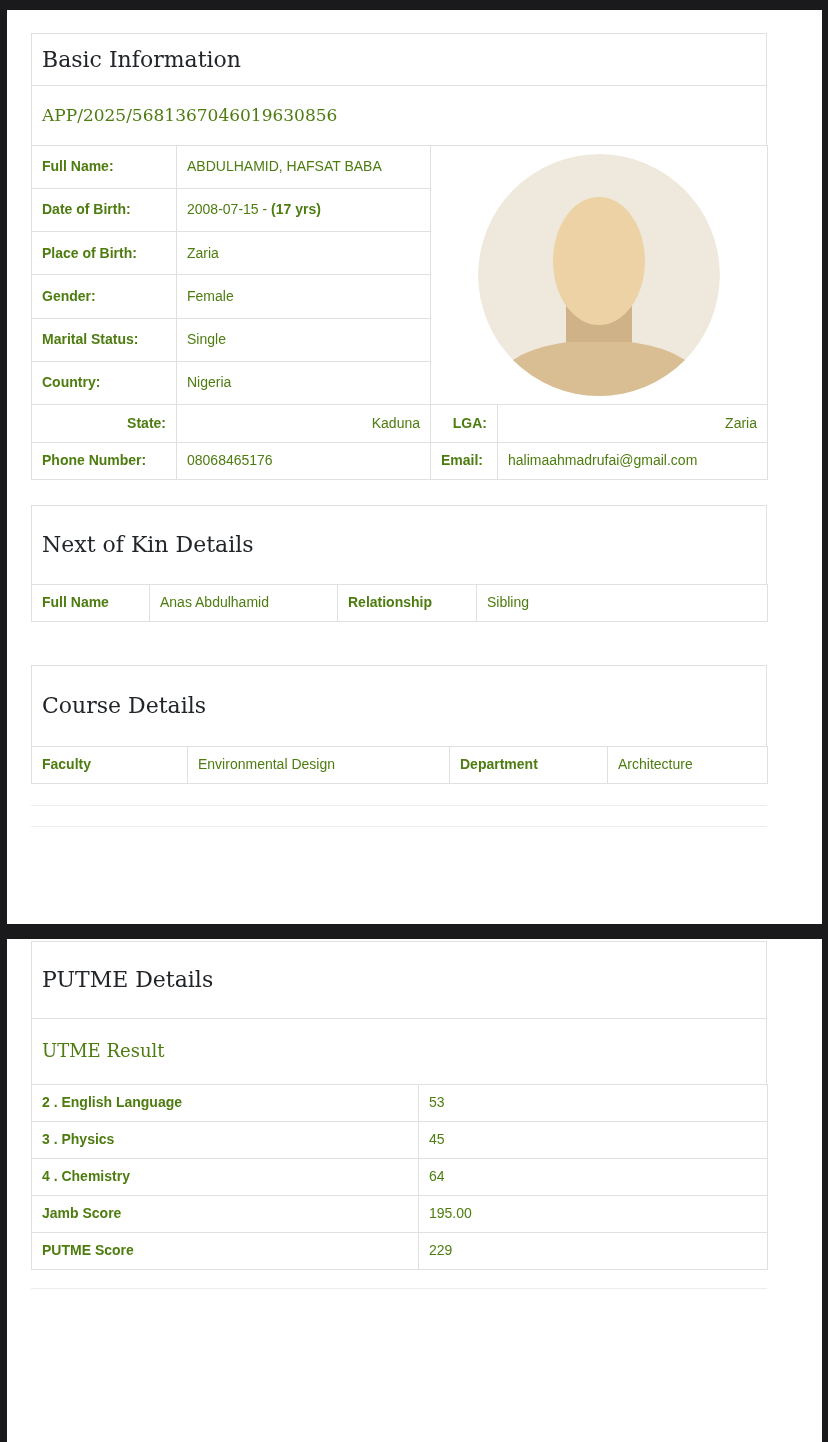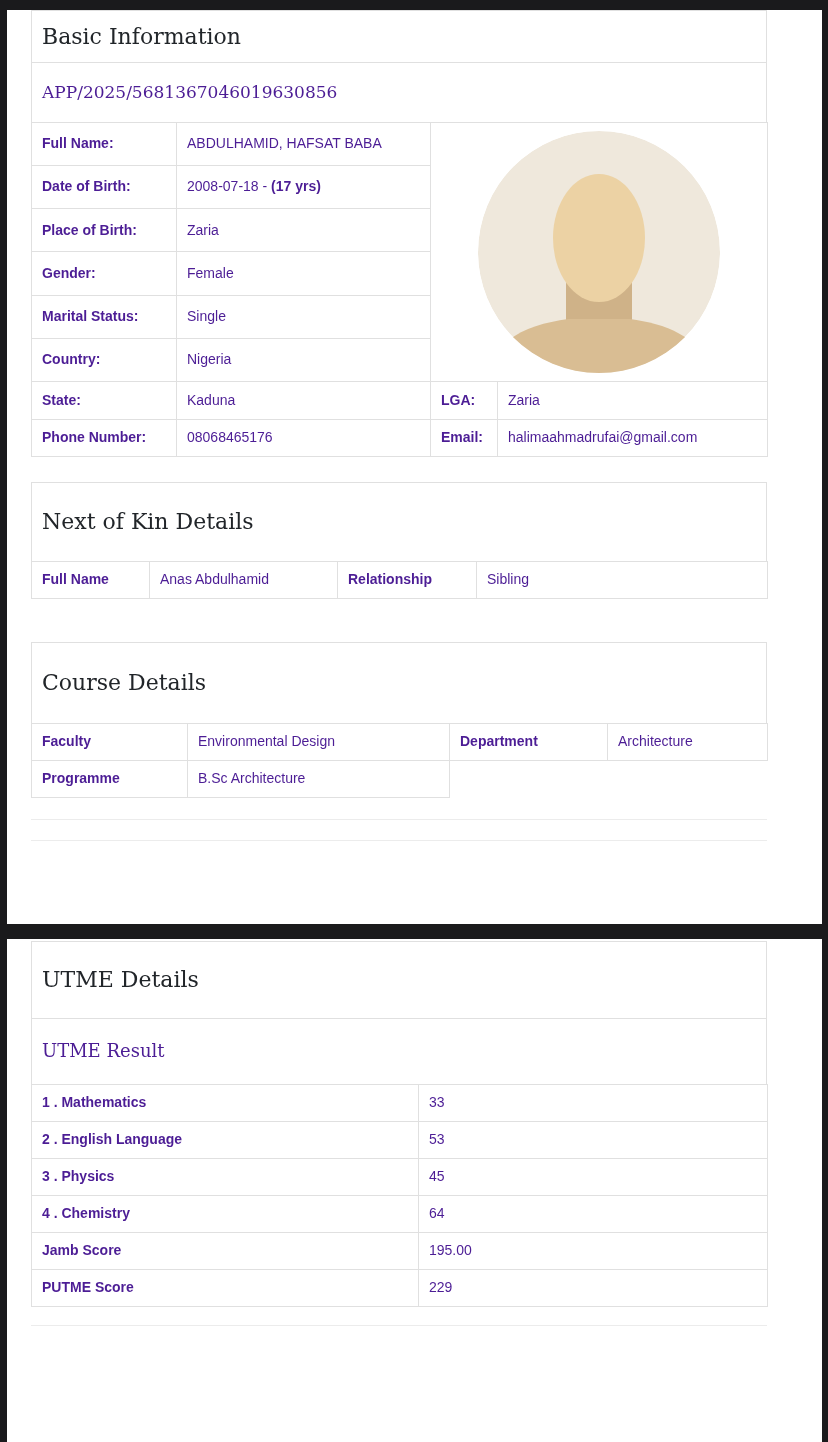--- a/index.html
+++ b/index.html
@@ -3,35 +3,35 @@
 <meta charset="utf-8">
 <style>
   * { box-sizing: border-box; margin: 0; padding: 0; }
   html, body { width: 828px; height: 1442px; overflow: hidden; }
   body { font-family: "Liberation Sans", sans-serif; background: #1a1a1c; }
   .page { position: relative; width: 828px; height: 1442px; background: #1a1a1c; }
   .card { position: absolute; left: 7px; width: 815px; background: #ffffff; }
   .card-1 { top: 10px; height: 914px; }
   .card-2 { top: 939px; height: 503px; }
   .content { padding-left: 24px; padding-right: 55px; }
-  table { width: 100%; border-collapse: collapse; table-layout: fixed; }
+  table { width: 100%; border-collapse: collapse; table-layout: fixed; margin-top: 23px; }
   table.stack-next { margin-top: -1px; }
   td { border: 1px solid #e0e0e0; padding: 0 10px; font-size: 14px;
-       color: #4c1d95; vertical-align: middle; line-height: 1.25;
+       color: #4d7c0f; vertical-align: middle; line-height: 1.25;
        overflow: hidden; white-space: nowrap; }
   td.noborder { border: none; }
   .lbl { font-weight: 700; }
   .serif-title { font-family: "DejaVu Serif", serif; font-weight: 400;
                  font-size: 22px; color: #212529; }
   .app-ref-cell { font-family: "DejaVu Serif", serif; font-size: 17px; }
   .utme-cell { font-family: "DejaVu Serif", serif; font-size: 18px; }
   tr.h52 td { height: 52px; }
   tr.h60 td { height: 60px; }
   tr.h43 td { height: 43px; }
-  tr.h38 td { height: 38px; }
+  tr.h38 td { height: 38px; text-align: right; }
   tr.h37 td { height: 37px; }
   tr.h79 td { height: 79px; }
   tr.h81 td { height: 81px; }
   tr.h77 td { height: 77px; }
   tr.h66 td { height: 66px; }
   .mt42 { margin-top: 25px; }
   .mt43 { margin-top: 43px; }
   .mt2  { margin-top: 2px; }
   .divider { border-top: 1px solid #ececec; height: 0; }
   .mt21 { margin-top: 21px; }
@@ -88,21 +88,21 @@
                   <rect x="88" y="140" width="66" height="80" fill="#cfb288"></rect>
                   <path d="M 10,242 C 20,204 55,193 90,188 L 152,188 C 187,193 222,204 232,242 Z" fill="#d9bd93"></path>
                   <ellipse cx="121" cy="107" rx="46" ry="64" fill="#ecd2a4"></ellipse>
                 </g>
               </svg>
             </div>
           </td>
         </tr>
         <tr class="h43">
           <td class="lbl">Date of Birth:</td>
-          <td><span>2008-07-18 - </span><b>(17 yrs)</b></td>
+          <td><span>2008-07-15 - </span><b>(17 yrs)</b></td>
         </tr>
         <tr class="h43">
           <td class="lbl">Place of Birth:</td>
           <td>Zaria</td>
         </tr>
         <tr class="h43">
           <td class="lbl">Gender:</td>
           <td>Female</td>
         </tr>
         <tr class="h43">
@@ -168,65 +168,55 @@
             <col style="width:158px">
             <col style="width:160px">
           </colgroup>
         <tbody>
             <tr class="h37">
           <td class="lbl">Faculty</td>
           <td>Environmental Design</td>
           <td class="lbl">Department</td>
           <td>Architecture</td>
         </tr>
-        <tr class="h37">
-          <td class="lbl">Programme</td>
-          <td>B.Sc Architecture</td>
-          <td class="noborder"></td>
-          <td class="noborder"></td>
-        </tr>
       </tbody>
         </table>
 
       <div class="divider mt21"></div>
       <div class="divider mt20"></div>
 
     </div>
   </div>
 
   <div class="card card-2">
     <div class="content">
 
       <table class="mt2">
         <tbody>
             <tr class="h77">
-          <td class="serif-title">UTME Details</td>
+          <td class="serif-title">PUTME Details</td>
         </tr>
       </tbody>
         </table>
 
 
       <table class="stack-next">
         <tbody>
             <tr class="h66">
           <td class="utme-cell">UTME Result</td>
         </tr>
       </tbody>
         </table>
 
       <table class="stack-next">
         <colgroup>
             <col style="width:387px">
             <col style="width:349px">
           </colgroup>
         <tbody>
-            <tr class="h37">
-          <td class="lbl">1 . Mathematics</td>
-          <td>33</td>
-        </tr>
         <tr class="h37">
           <td class="lbl">2 . English Language</td>
           <td>53</td>
         </tr>
         <tr class="h37">
           <td class="lbl">3 . Physics</td>
           <td>45</td>
         </tr>
         <tr class="h37">
           <td class="lbl">4 . Chemistry</td>

